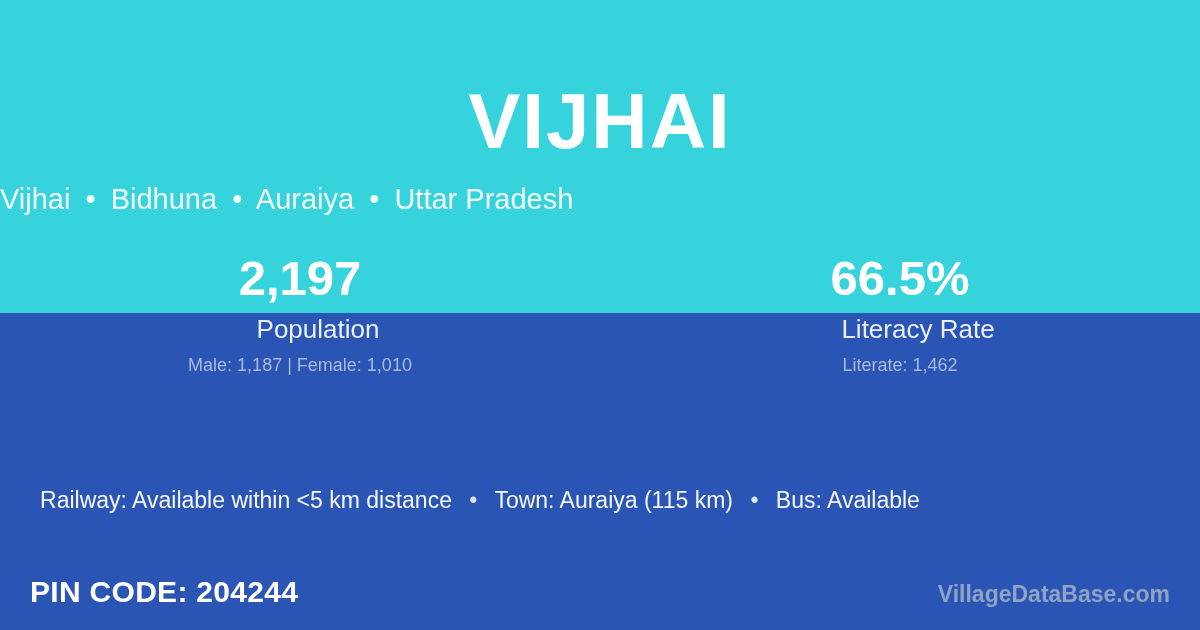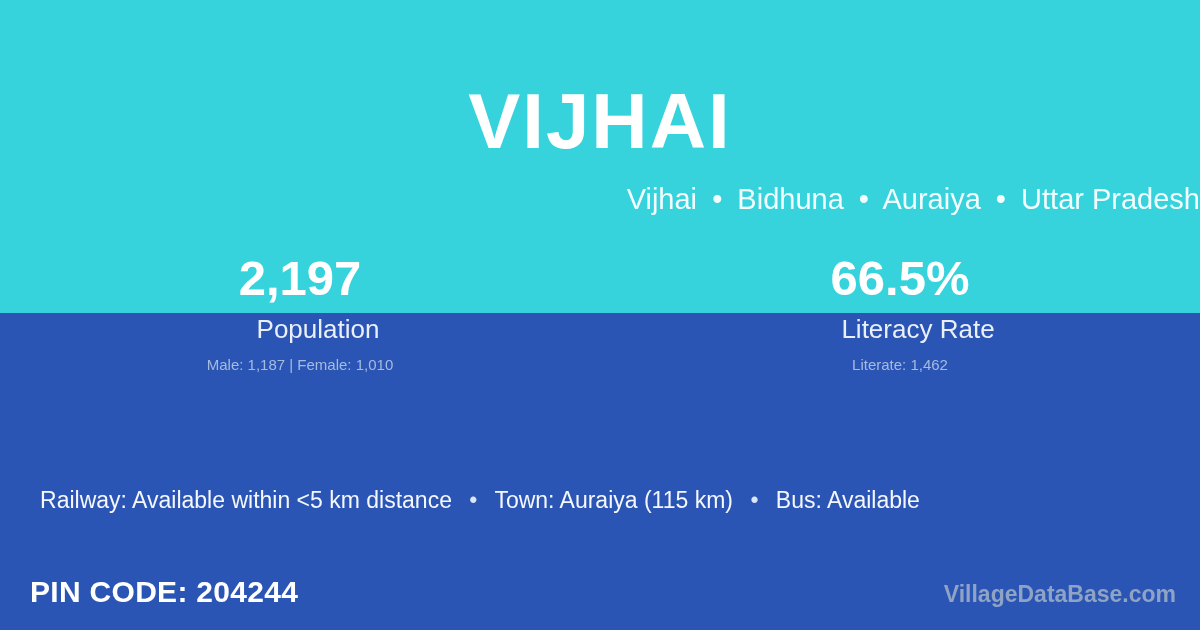--- a/index.html
+++ b/index.html
@@ -55,21 +55,21 @@
     color: #ffffff;
     line-height: 1;
     white-space: nowrap;
   }
 
   .breadcrumb {
     position: absolute;
     left: 0;
     top: 182px;
     width: 1200px;
-    text-align: right;
+    text-align: left;
     font-size: 29px;
     font-weight: normal;
     color: #f2feff;
     line-height: 1.2;
     white-space: nowrap;
   }
   .breadcrumb .sep {
     padding: 0 7px;
     color: #f2feff;
   }
@@ -99,21 +99,21 @@
   .stat-label {
     font-size: 26px;
     font-weight: normal;
     color: #eaf0fa;
     line-height: 30px;
     margin-top: 3px;
     white-space: nowrap;
     padding-left: 36px;
   }
   .stat-sub {
-    font-size: 15px;
+    font-size: 18px;
     font-weight: normal;
     color: #a6bbe0;
     line-height: 22px;
     margin-top: 10px;
     white-space: nowrap;
   }
 
   
   .infra-line {
     position: absolute;
@@ -139,21 +139,21 @@
     top: 577px;
     font-size: 30px;
     font-weight: bold;
     color: #ffffff;
     line-height: 30px;
     letter-spacing: 0.3px;
     white-space: nowrap;
   }
   .brand {
     position: absolute;
-    right: 24px;
+    right: 30px;
     top: 580px;
     font-size: 23px;
     font-weight: bold;
     color: #8fa3c4;
     line-height: 28px;
     white-space: nowrap;
   }
 </style>
 </head>
 <body>

